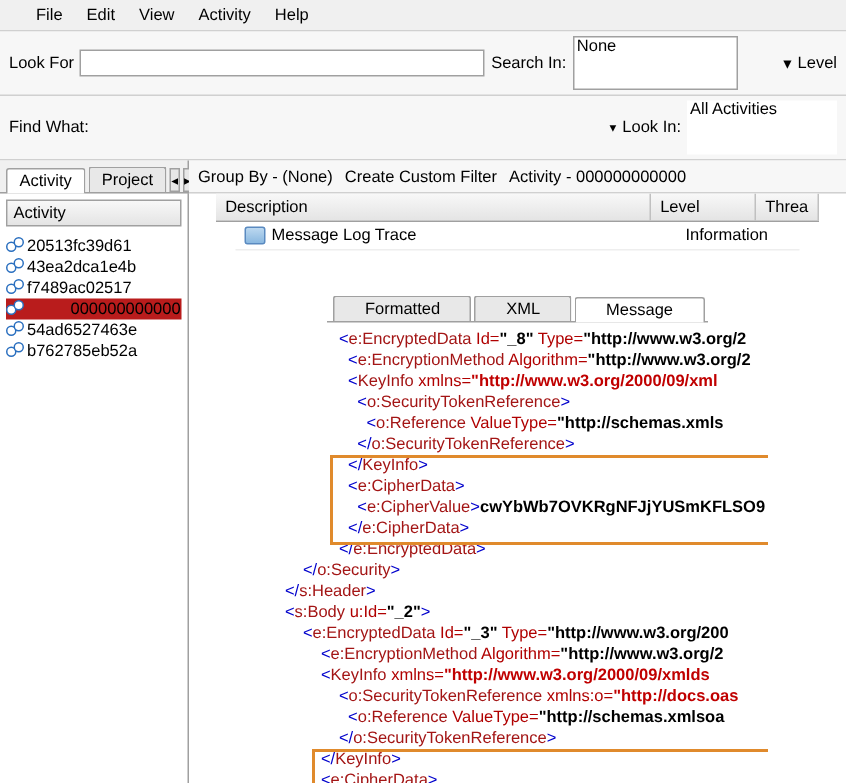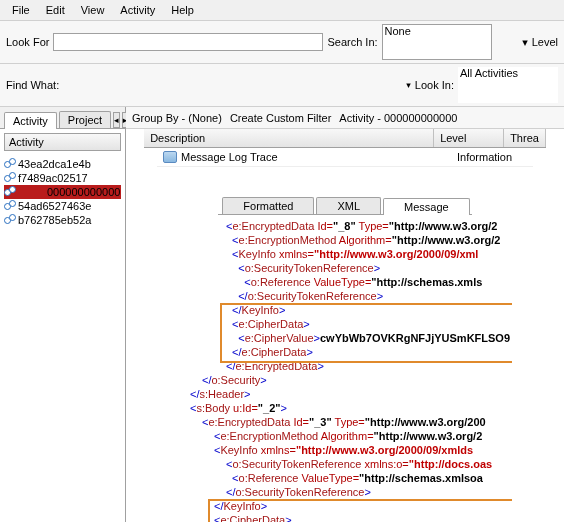--- a/index.html
+++ b/index.html
@@ -1,17 +1,17 @@
 <!DOCTYPE html>
 <html><head>
 <meta charset="utf-8">
 <style>
 * { box-sizing: border-box; margin: 0; padding: 0; font-family: "Segoe UI", Tahoma, sans-serif; font-size: 11px; }
 body { background: #fff; width: 564px; height: 522px; overflow: hidden; color: #000; }
-.menubar { display: flex; padding: 2px 4px; background: #f0f0f0; border-bottom: 1px solid #d0d0d0; }
+.menubar { display: flex; padding: 2px 16px; background: #f0f0f0; border-bottom: 1px solid #d0d0d0; }
 .menubar-item { padding: 2px 8px; cursor: default; }
 .toolbar-row { display: flex; align-items: center; padding: 3px 6px; border-bottom: 1px solid #d0d0d0; background: #f7f7f7; gap: 4px; }
 .toolbar-label { white-space: nowrap; }
 .toolbar-input { border: 1px solid #a0a0a0; height: 18px; padding: 1px 3px; background: #fff; }
 .toolbar-select { border: 1px solid #a0a0a0; height: 36px; background: #fff; padding: 0 2px; }
 .tabstrip { display: flex; align-items: flex-end; padding: 2px 4px 0 4px; border-bottom: 1px solid #a0a0a0; background: #f0f0f0; height: 22px; }
 .tab { padding: 2px 8px; border: 1px solid #a0a0a0; border-bottom: none; background: #e8e8e8; margin-right: 2px; cursor: default; border-radius: 2px 2px 0 0; }
 .tab.active { background: #fff; position: relative; top: 1px; }
 .tab-nav { width: 14px; height: 16px; border: 1px solid #a0a0a0; background: #e8e8e8; font-size: 9px; text-align: center; line-height: 14px; margin-right: 2px; }
 .cmdbar { display: flex; align-items: center; padding: 3px 6px; border-bottom: 1px solid #d0d0d0; background: #f7f7f7; gap: 8px; }
@@ -85,20 +85,24 @@
     <span>Activity - 000000000000</span>
   </div>
 </div>
 
 <div class="main">
   <div class="sidebar">
     <div class="panel-header">Activity</div>
     <div class="activity-list">
       <div class="activity-item">
           <span class="act-icon"></span>
+          <span>20513fc39d61</span>
+        </div>
+      <div class="activity-item">
+          <span class="act-icon"></span>
           <span>43ea2dca1e4b</span>
         </div>
       <div class="activity-item">
           <span class="act-icon"></span>
           <span>f7489ac02517</span>
         </div>
       <div class="activity-item sel">
           <span class="act-icon"></span>
           <span>000000000000</span>
         </div>

